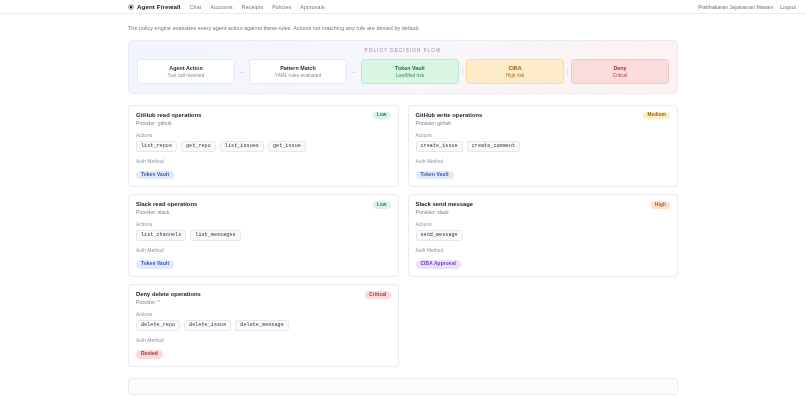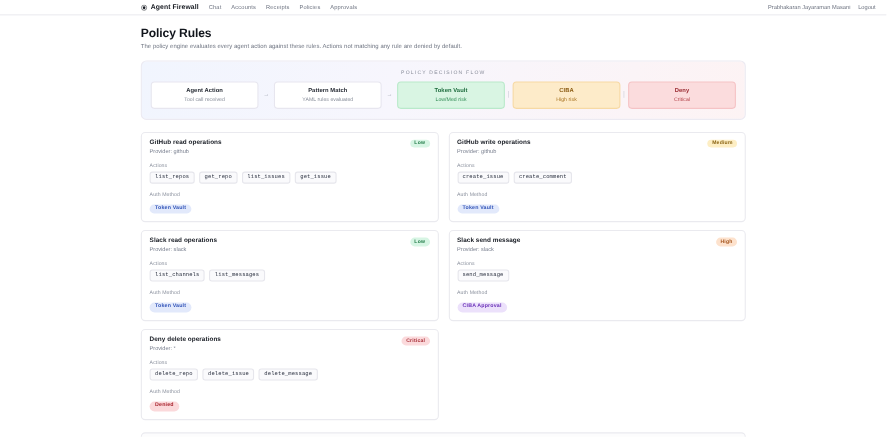--- a/index.html
+++ b/index.html
@@ -261,21 +261,20 @@
     <span class="nav-link">Approvals</span>
   </div>
   <div class="nav-right">
     <span class="user-name">Prabhakaran Jayaraman Masani</span>
     <span class="logout">Logout</span>
   </div>
 </div>
 
 <div class="page">
 
-  <div class="page-title">Policy Rules</div>
   <div class="page-sub">The policy engine evaluates every agent action against these rules. Actions not matching any rule are denied by default.</div>
 
   <div class="flow-panel">
     <div class="flow-caption">POLICY DECISION FLOW</div>
     <div class="flow-row">
 
       <div class="flow-step neutral">
         <div class="s-title">Agent Action</div>
         <div class="s-sub">Tool call received</div>
       </div>

